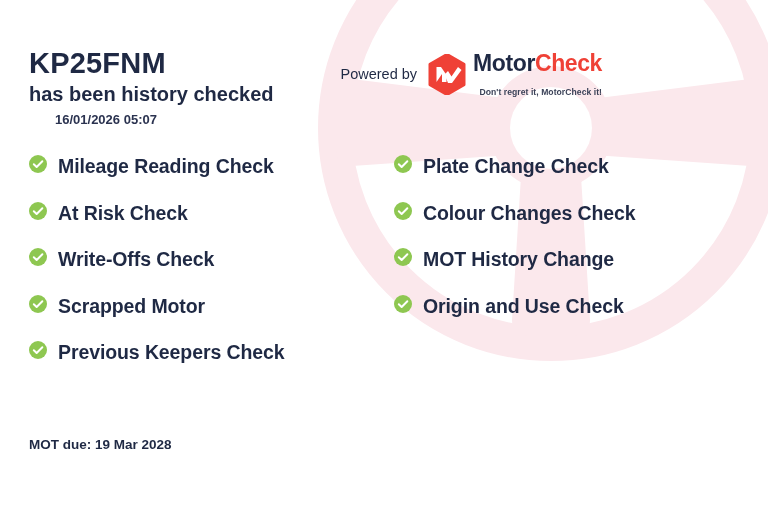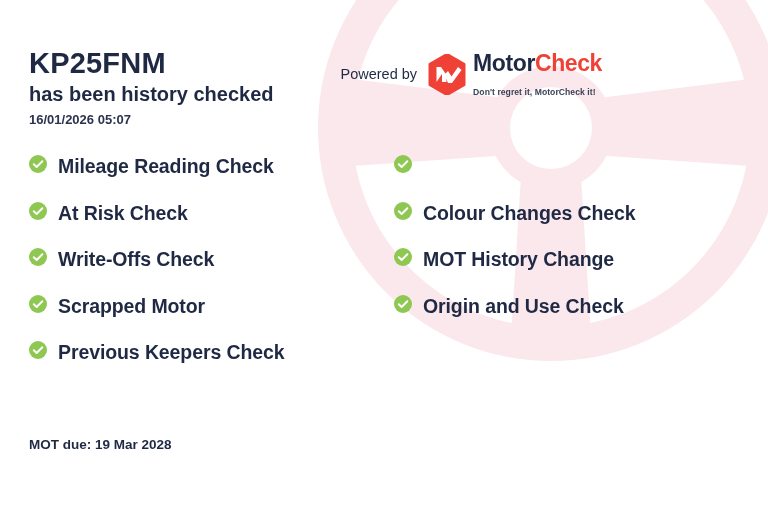--- a/index.html
+++ b/index.html
@@ -62,20 +62,21 @@
     line-height: 1.25;
     margin-top: 3px;
     white-space: nowrap;
   }
   #timestamp {
     font-size: 13px;
     font-weight: 600;
     color: #2b3350;
     margin-top: 5px;
     white-space: nowrap;
+    margin-left: 26px;
   }
 
   
   #brand {
     position: absolute;
     right: 22px;
     top: 52px;
     display: flex;
     align-items: center;
     gap: 11px;
@@ -95,20 +96,21 @@
     width: 38px;
     height: 41px;
     flex: none;
     display: block;
   }
   #wordmark-block {
     display: flex;
     flex-direction: column;
     justify-content: center;
     line-height: 1;
+    text-align: right;
   }
   #wordmark {
     font-size: 23px;
     font-weight: 700;
     letter-spacing: -0.4px;
     line-height: 1;
     white-space: nowrap;
   }
   .wm-motor { color: #1f2944; }
   .wm-check { color: #ef4136; }
@@ -263,20 +265,21 @@
 
     </div>
 
     <div class="check-col" id="col-right">
 
       <div class="check-item">
         <svg class="check-icon" viewBox="0 0 24 24" aria-hidden="true">
           <circle cx="12" cy="12" r="12" fill="#8ec751"></circle>
           <path d="M6.4 12.3 L10.2 16 L17.8 8.3" fill="none" stroke="#ffffff" stroke-width="2.6" stroke-linecap="round" stroke-linejoin="round"></path>
         </svg>
+        <span class="check-label">Plate Change Check</span>
       </div>
 
       <div class="check-item">
         <svg class="check-icon" viewBox="0 0 24 24" aria-hidden="true">
           <circle cx="12" cy="12" r="12" fill="#8ec751"></circle>
           <path d="M6.4 12.3 L10.2 16 L17.8 8.3" fill="none" stroke="#ffffff" stroke-width="2.6" stroke-linecap="round" stroke-linejoin="round"></path>
         </svg>
         <span class="check-label">Colour Changes Check</span>
       </div>
 

